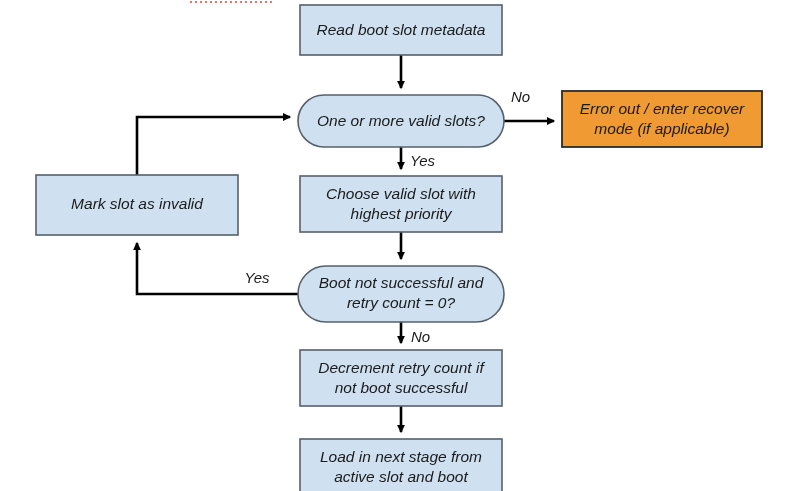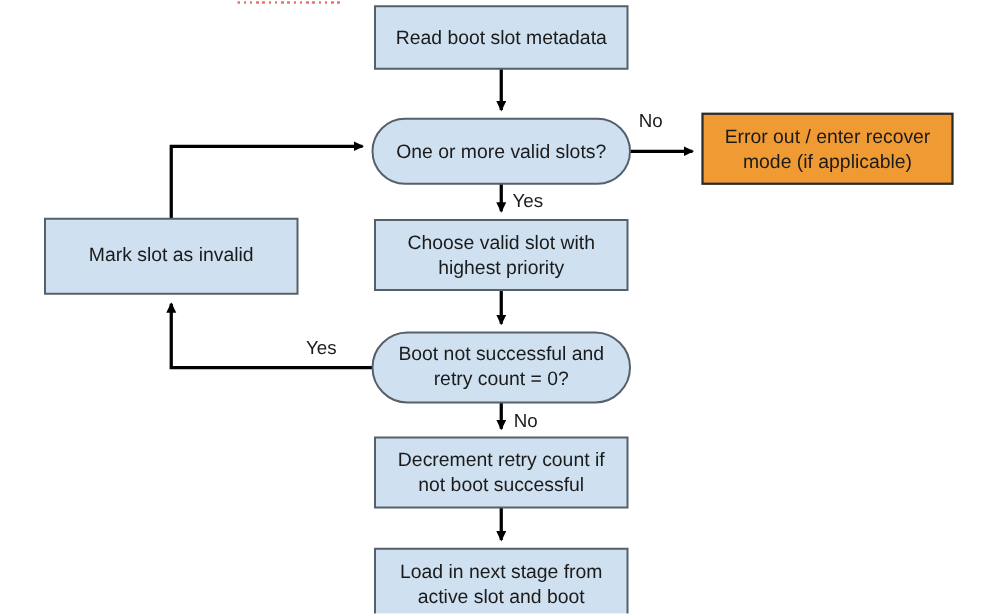--- a/index.html
+++ b/index.html
@@ -9,20 +9,21 @@
   }
   body {
     font-family: "Liberation Sans", sans-serif;
   }
   #canvas {
     position: relative;
     width: 786px;
     height: 491px;
     background: #ffffff;
     overflow: hidden;
+    font-style: italic;
   }
   svg#flow {
     position: absolute;
     left: 0;
     top: 0;
     width: 786px;
     height: 491px;
   }
   .node-rect {
     fill: #cfe0f0;

